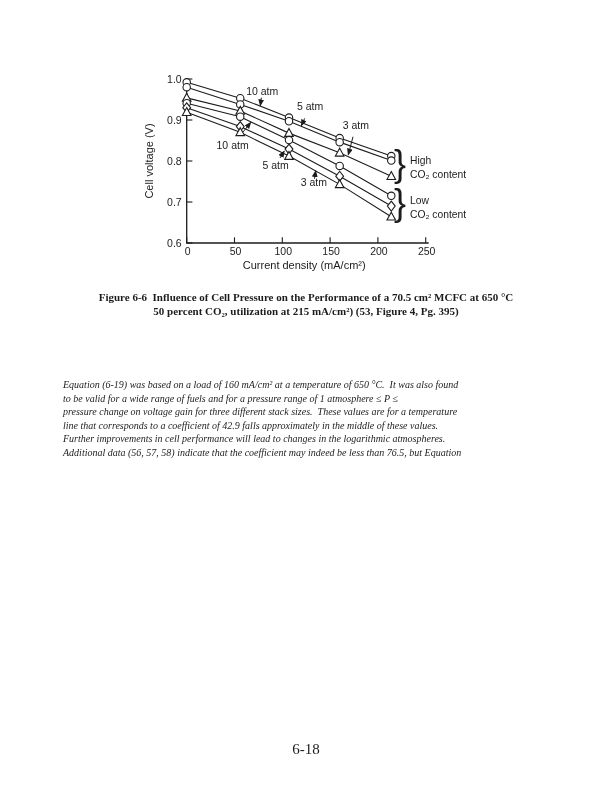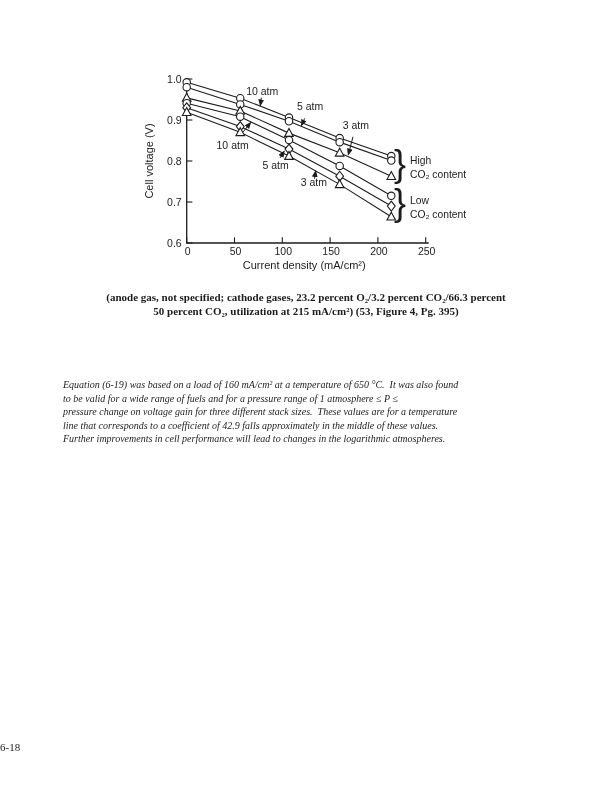--- a/index.html
+++ b/index.html
@@ -15,21 +15,21 @@
     text-align:center;font-weight:bold;font-size:11px;line-height:13.6px;
   }
   .caption .cap-line{white-space:pre;}
   .body-text{
     position:absolute;top:378px;left:63px;
     font-size:10px;line-height:13.5px;font-style:italic;
   }
   .body-text .body-line{white-space:pre;}
   .page-number{
     position:absolute;top:741px;left:0;right:0;
-    text-align:left;font-size:11px;
+    text-align:center;font-size:15px;
   }
 </style>
 </head>
 <body>
 
 <div class="page">
 
   <div class="chart-wrap">
     <svg id="chart-svg" viewBox="0 0 370 235" width="370" height="235">
         <defs>
@@ -113,27 +113,28 @@
         <text x="280" y="121.2" text-anchor="middle" font-size="36" font-weight="normal">}</text>
         <text x="290" y="109.3" font-size="10.3">High</text>
         <text x="290" y="123" font-size="10.3">CO₂ content</text>
         <text x="280" y="160" text-anchor="middle" font-size="36" font-weight="normal">}</text>
         <text x="290" y="149.3" font-size="10.3">Low</text>
         <text x="290" y="163" font-size="10.3">CO₂ content</text>
       </svg>
   </div>
 
   <div class="caption">
-    <div class="cap-line">(anode gas, not specified; cathode gases, 23.2 percent O₂/3.2 percent CO₂/66.3 percent</div>
+    <div class="cap-line">Figure 6-6  Influence of Cell Pressure on the Performance of a 70.5 cm² MCFC at 650 °C</div>
     <div class="cap-line">50 percent CO₂, utilization at 215 mA/cm²) (53, Figure 4, Pg. 395)</div>
   </div>
 
   <div class="body-text">
     <div class="body-line">Equation (6-19) was based on a load of 160 mA/cm² at a temperature of 650 °C.  It was also found</div>
     <div class="body-line">to be valid for a wide range of fuels and for a pressure range of 1 atmosphere ≤ P ≤</div>
     <div class="body-line">pressure change on voltage gain for three different stack sizes.  These values are for a temperature</div>
     <div class="body-line">line that corresponds to a coefficient of 42.9 falls approximately in the middle of these values.</div>
     <div class="body-line">Further improvements in cell performance will lead to changes in the logarithmic atmospheres.</div>
+    <div class="body-line">Additional data (56, 57, 58) indicate that the coefficient may indeed be less than 76.5, but Equation</div>
   </div>
 
   <div class="page-number">6-18</div>
 
 </div>
 
 </body></html>

